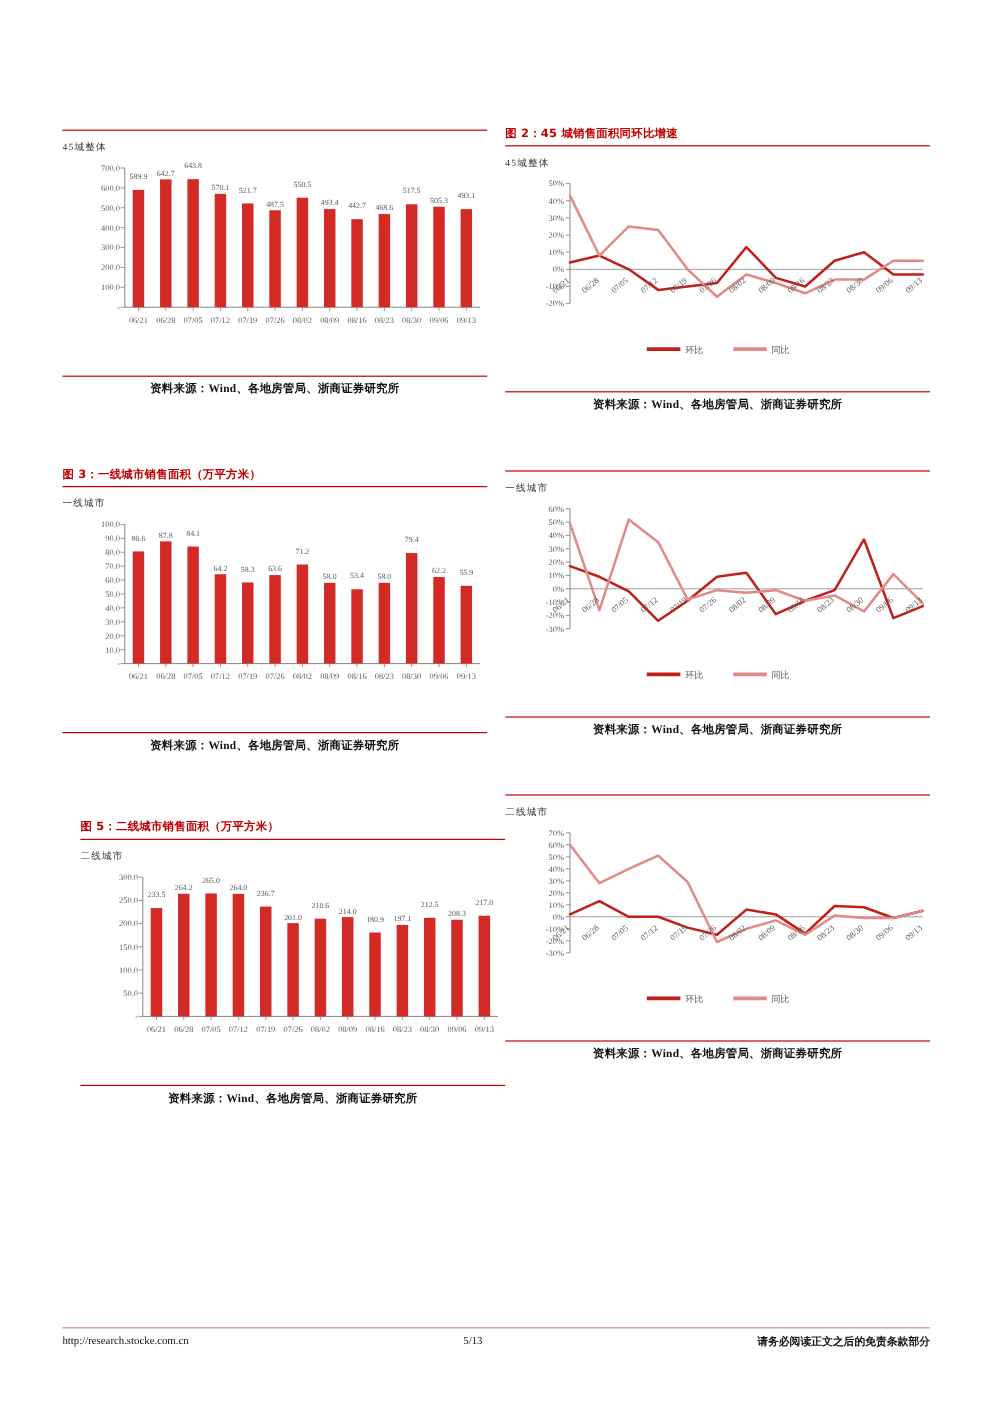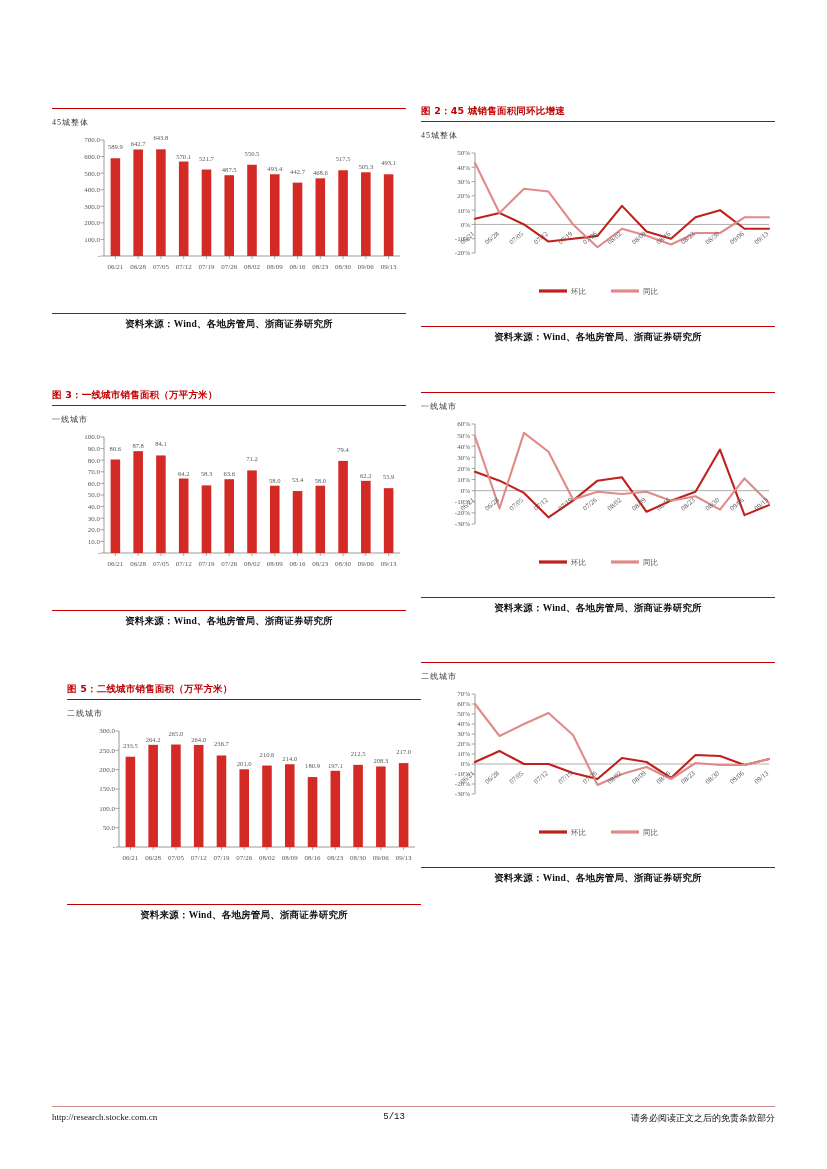--- a/index.html
+++ b/index.html
@@ -81,22 +81,22 @@
   .lg-lbl{font-family:"Liberation Serif","DejaVu Serif",serif;font-size:7.5px;fill:#595959;}
 
   
   .footer{position:absolute;left:52px;top:1106px;width:723px;}
   .footer-rule{border-top:1px solid #c98b8b;}
   .footer-row{
     display:flex;justify-content:space-between;align-items:flex-start;
     margin-top:5px;font-size:9px;color:#111;
   }
   .footer-url{font-family:"Liberation Serif","DejaVu Serif",serif;}
-  .footer-page{font-family:Liberation Mono, monospace;}
-  .footer-note{font-family:"Liberation Serif","DejaVu Serif",serif;font-weight:400;}
+  .footer-page{font-family:Liberation Serif, serif;}
+  .footer-note{font-family:"Liberation Serif","DejaVu Serif",serif;font-weight:700;}
 </style>
 </head>
 <body>
 
 <div class="page">
 
 
   <div class="fig" id="fig-1" style="left:52px;top:105px;">
     <div class="fig-rule-top"></div>
     <div class="fig-body">

